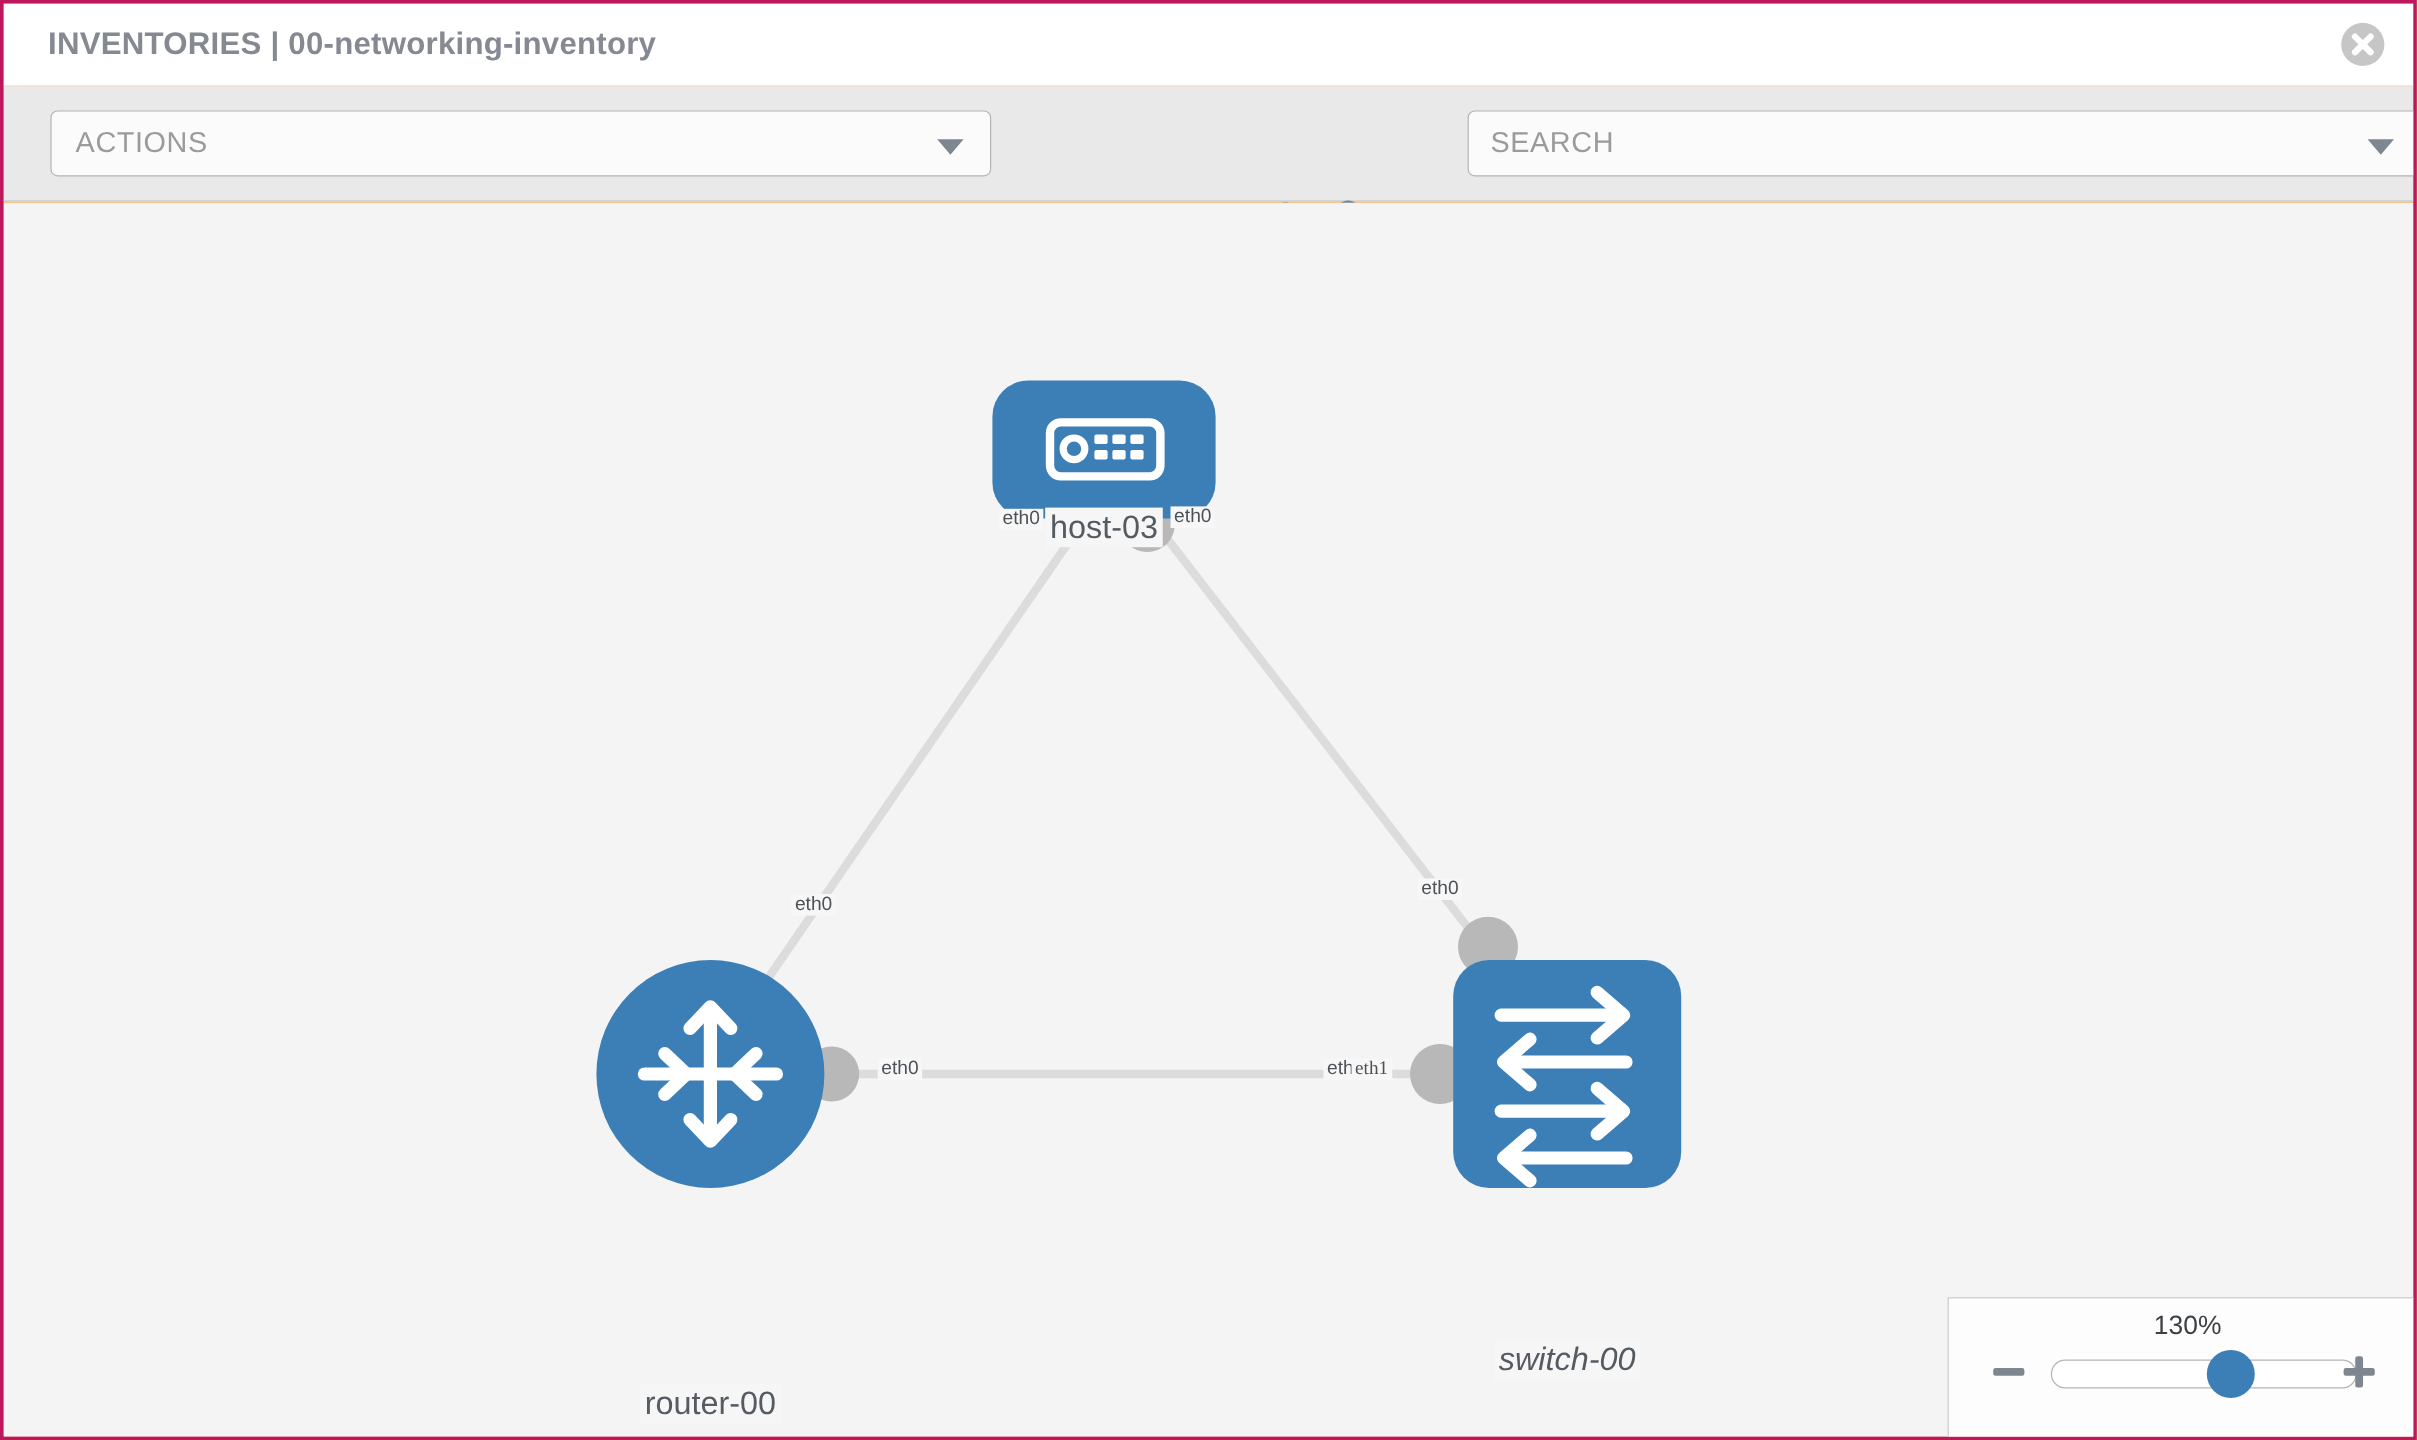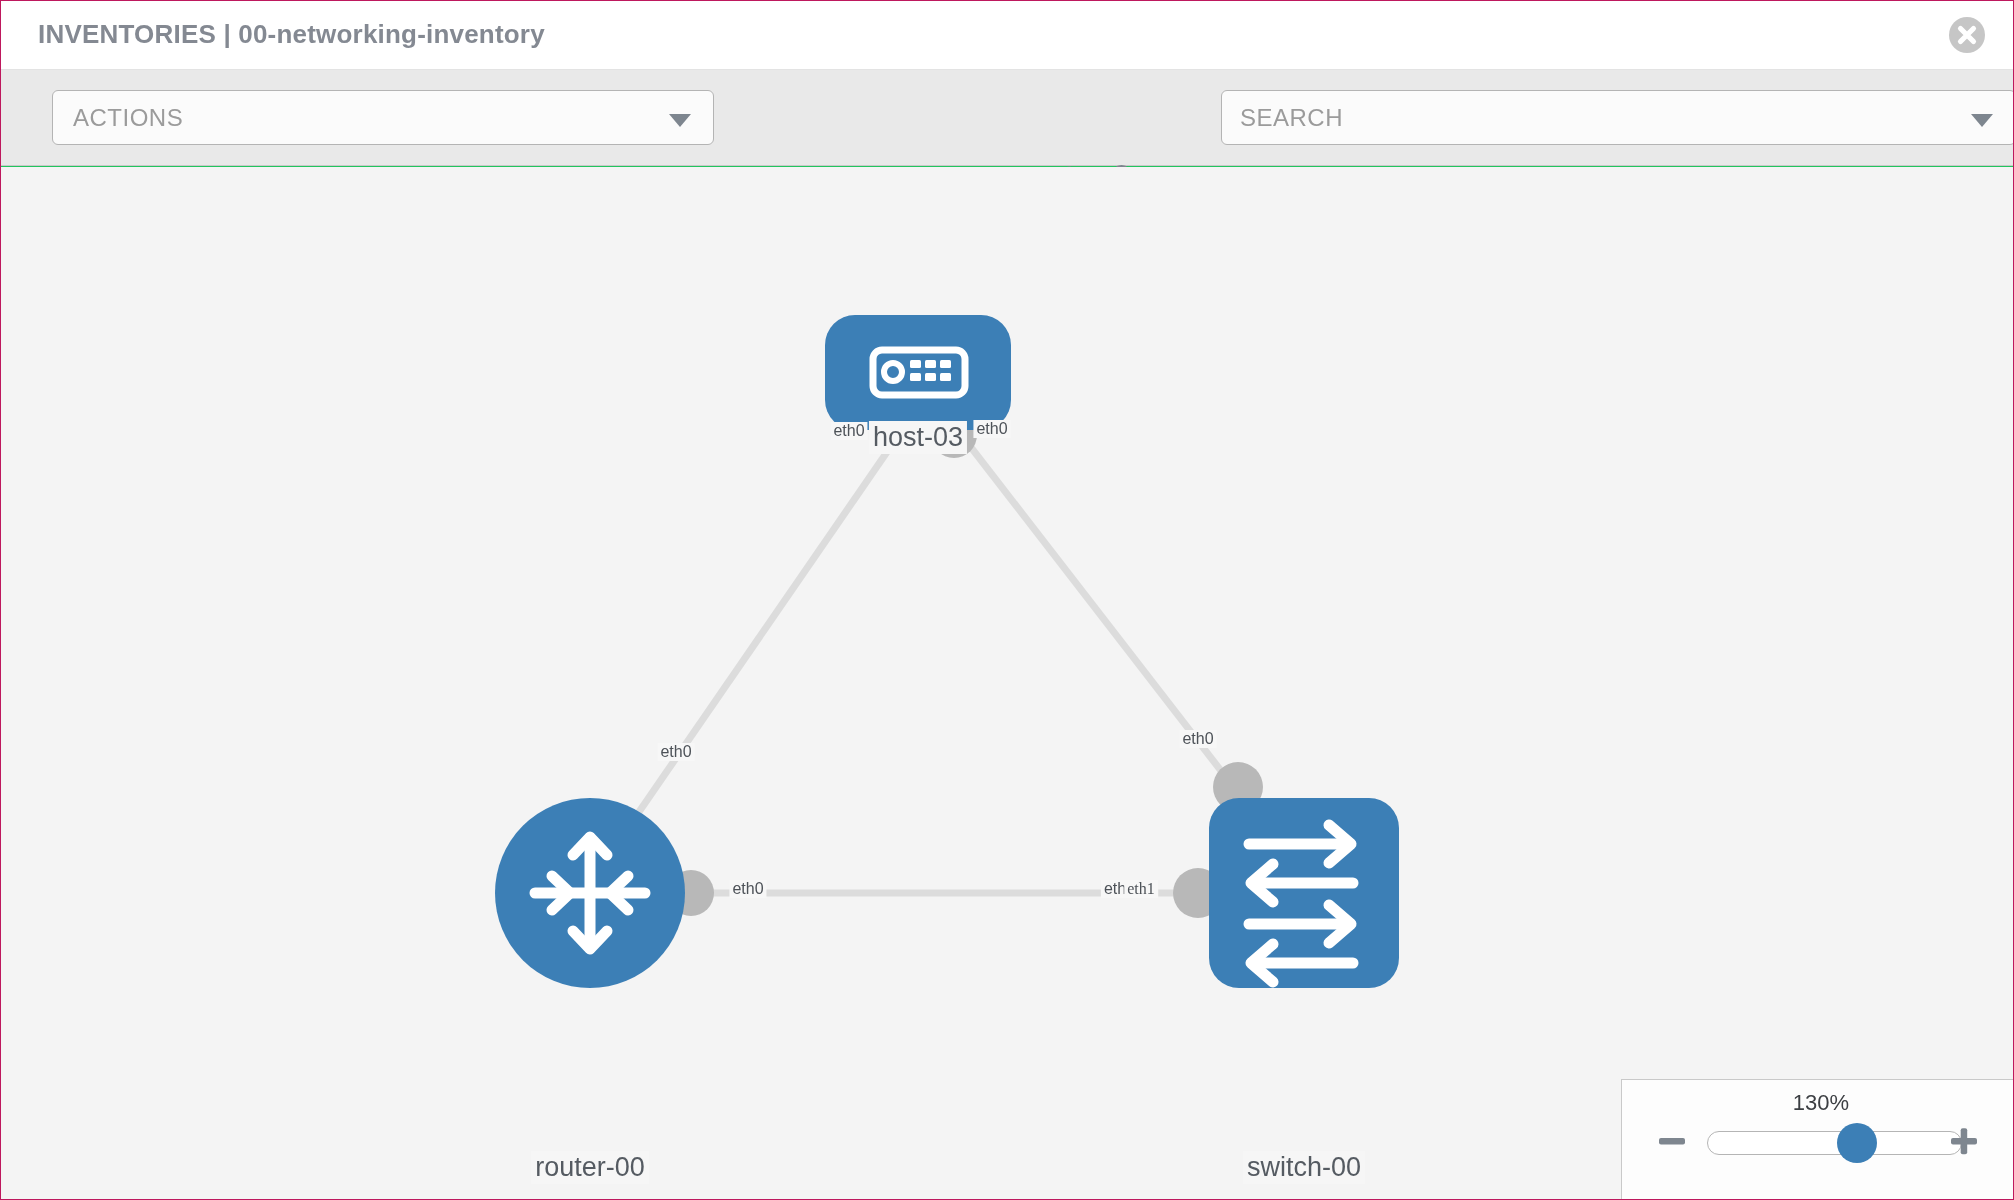--- a/index.html
+++ b/index.html
@@ -12,23 +12,23 @@
     height: 1200px;
     overflow: hidden;
     font-family: "Liberation Sans", sans-serif;
     -webkit-font-smoothing: antialiased;
   }
 
   .app {
     position: relative;
     width: 2014px;
     height: 1200px;
-    background: #22c55e;
-    box-sizing: border-box;
-    border: 1px solid #be185d;
+    background: #fdba74;
+    box-sizing: border-box;
+    border: 3px solid #be185d;
     overflow: hidden;
   }
 
   
   .header {
     position: absolute;
     left: 0; top: 0;
     width: 2014px;
     height: 69px;
     background: #ffffff;
@@ -59,23 +59,23 @@
     position: absolute;
     left: 0; top: 69px;
     width: 2014px;
     height: 96px;
     background: #e9e9e9;
     border-bottom: 1px solid #c9c9c9;
     box-sizing: border-box;
   }
   .actions-select {
     position: absolute;
-    left: 51px;
+    left: 39px;
     top: 20px;
-    width: 662px;
+    width: 784px;
     height: 55px;
     background: #fbfbfb;
     border: 1px solid #b4b4b4;
     border-radius: 6px;
     box-sizing: border-box;
     cursor: pointer;
   }
   .actions-select .lbl {
     position: absolute;
     left: 20px;
@@ -318,21 +318,21 @@
           <path d="M1248 757 L1348 757"></path>
           <path d="M1328 738 L1350 757 L1328 776"></path>
           <path d="M1352 796 L1252 796"></path>
           <path d="M1272 777 L1250 796 L1272 815"></path>
         </g>
       </g>
     </svg>
 
     <span class="node-label" style="left:917px; top:254px;">host-03</span>
     <span class="node-label" style="left:589px; top:984px;">router-00</span>
-    <span class="node-label" style="left:1303px; top:984px;">switch-00</span>
+    <span class="node-label" style="left:1303px; top:948px;font-style:italic;">switch-00</span>
 
     <span class="iface-label" style="left:848px; top:264px;">eth0</span>
     <span class="iface-label" style="left:991px; top:262px;">eth0</span>
     <span class="iface-label" style="left:675px; top:585px;">eth0</span>
     <span class="iface-label" style="left:1197px; top:572px;">eth0</span>
     <span class="iface-label" style="left:747px; top:722px;">eth0</span>
     <span class="iface-label" style="left:1114px; top:722px;">eth</span>
     <span class="iface-label" style="left:1140px; top:722px;font-family:Liberation Serif, serif;">eth1</span>
   </div>
 

